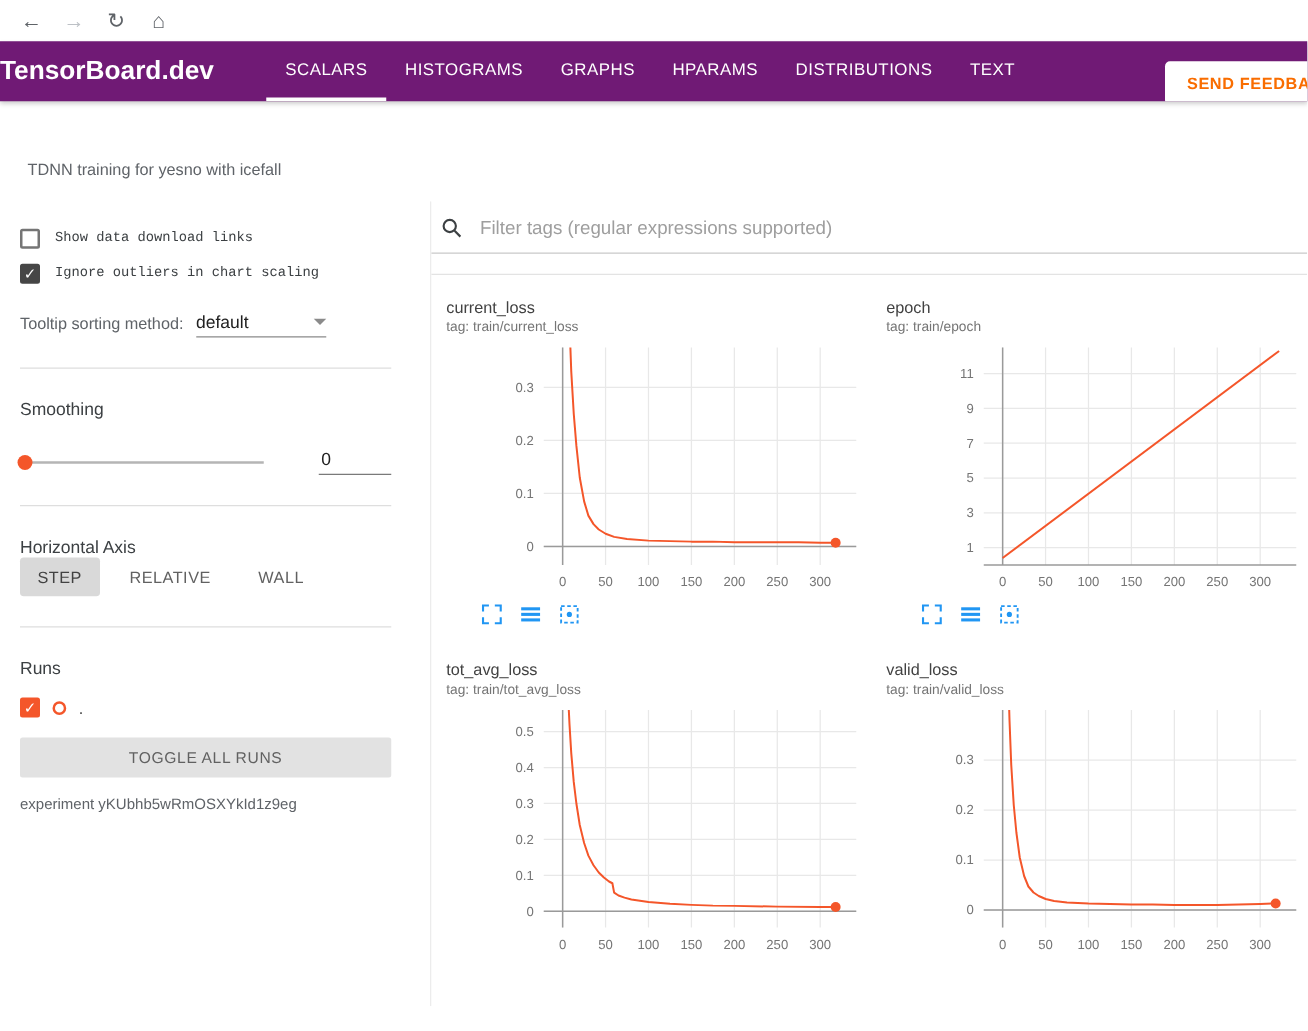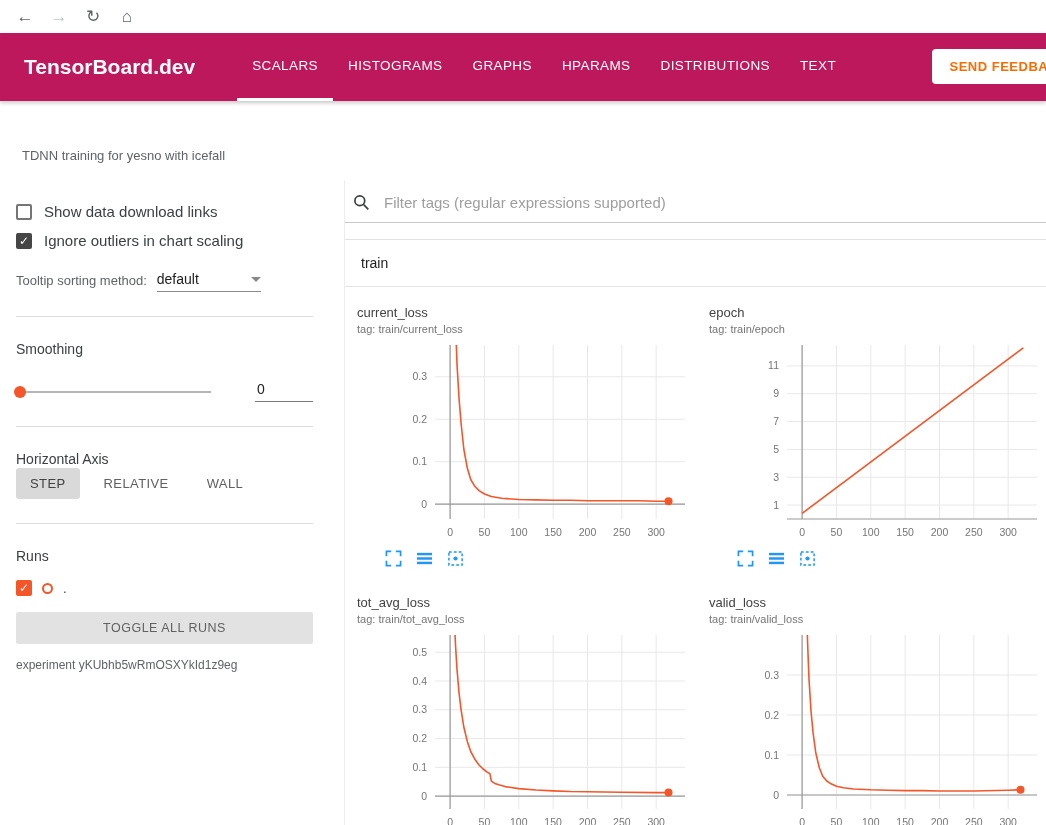--- a/index.html
+++ b/index.html
@@ -8,21 +8,21 @@
 
   
   .browser-bar{height:33px;display:flex;align-items:center;background:#fff;padding:0 10px;gap:4px;}
   .nav-ico{font-size:17px;color:#5f6368;width:30px;text-align:center;cursor:pointer;line-height:1;}
   .nav-ico.disabled{color:#bdc1c6;}
   .address-bar{flex:1;height:27px;background:#f1f3f4;border-radius:14px;display:flex;align-items:center;
     padding:0 12px;gap:8px;margin-left:6px;}
   .url{font-size:13px;color:#202124;}
 
   
-  .app-header{height:68px;background:#be185d;display:flex;align-items:center;padding-left:24px;color:#fff;
+  .app-header{height:48px;background:#701a75;display:flex;align-items:center;color:#fff;
     position:relative;overflow:hidden;box-shadow:0 2px 4px rgba(0,0,0,.22);}
   .app-title{font-size:21px;font-weight:700;margin-right:42px;white-space:nowrap;}
   .tabs{display:flex;height:100%;}
   .tab{display:flex;align-items:center;padding:0 15px;font-size:13.5px;font-weight:500;letter-spacing:.4px;
     border-bottom:3px solid transparent;cursor:pointer;white-space:nowrap;}
   .tab.active{border-bottom-color:#fff;}
   .feedback-btn{position:absolute;right:-40px;top:16px;background:#fff;color:#f96d00;font-size:13px;
     font-weight:600;letter-spacing:.5px;padding:10px 18px;border-radius:4px;border:none;white-space:nowrap;cursor:pointer;}
 
   
@@ -32,21 +32,21 @@
   .content{display:flex;height:644px;overflow:hidden;}
   aside{width:345px;flex-shrink:0;border-right:1px solid #ececec;padding:22px 31px 0 16px;overflow:hidden;}
 
   .check-row{display:flex;align-items:center;gap:12px;margin-bottom:12px;cursor:pointer;}
   .checkbox{width:16px;height:16px;border:2px solid #757575;border-radius:2px;background:#fff;flex-shrink:0;
     display:flex;align-items:center;justify-content:center;font-size:12px;color:#fff;font-weight:700;}
   .checkbox .tick-mark{visibility:hidden;}
   .checkbox.checked{background:#464646;border-color:#464646;}
   .checkbox.checked .tick-mark{visibility:visible;}
   .checkbox.run-cb.checked{background:#f4562a;border-color:#f4562a;}
-  .check-label{font-size:15px;color:#3c4043;}
+  .check-label{font-size:11px;color:#3c4043;font-family:Liberation Mono, monospace;}
 
   .tooltip-row{display:flex;align-items:flex-end;gap:10px;margin-top:22px;}
   .tooltip-label{font-size:13px;color:#5f6368;padding-bottom:4px;}
   .dropdown{display:flex;align-items:center;justify-content:space-between;width:104px;
     border-bottom:1px solid #8a8a8a;padding-bottom:4px;font-size:14px;color:#212121;cursor:pointer;}
   .caret{width:0;height:0;border-left:5px solid transparent;border-right:5px solid transparent;
     border-top:5px solid #8a8a8a;}
 
   .divider{border-top:1px solid #dedede;margin-top:24px;}
   .section-label{font-size:14px;color:#3c4043;margin-top:24px;}
@@ -179,21 +179,20 @@
 
     <div class="filter-row">
       <svg width="17" height="17" viewBox="0 0 18 18">
         <circle cx="7.2" cy="7.2" r="5.2" fill="none" stroke="#3c4043" stroke-width="1.8"></circle>
         <line x1="11.3" y1="11.3" x2="16.2" y2="16.2" stroke="#3c4043" stroke-width="1.8"></line>
       </svg>
       <input class="filter-input" placeholder="Filter tags (regular expressions supported)" style="">
     </div>
 
     <section class="card">
-      <div class="card-header">train</div>
 
       <div class="charts-grid">
 
         <div class="chart-cell">
           <div class="chart-title">current_loss</div>
           <div class="chart-tag">tag: train/current_loss</div>
           <svg class="chart-svg" viewBox="0 0 336 206" width="336" height="206">
               <defs>
                 <clipPath id="clip-current_loss">
                   <rect x="78" y="6" width="250" height="174"></rect>

